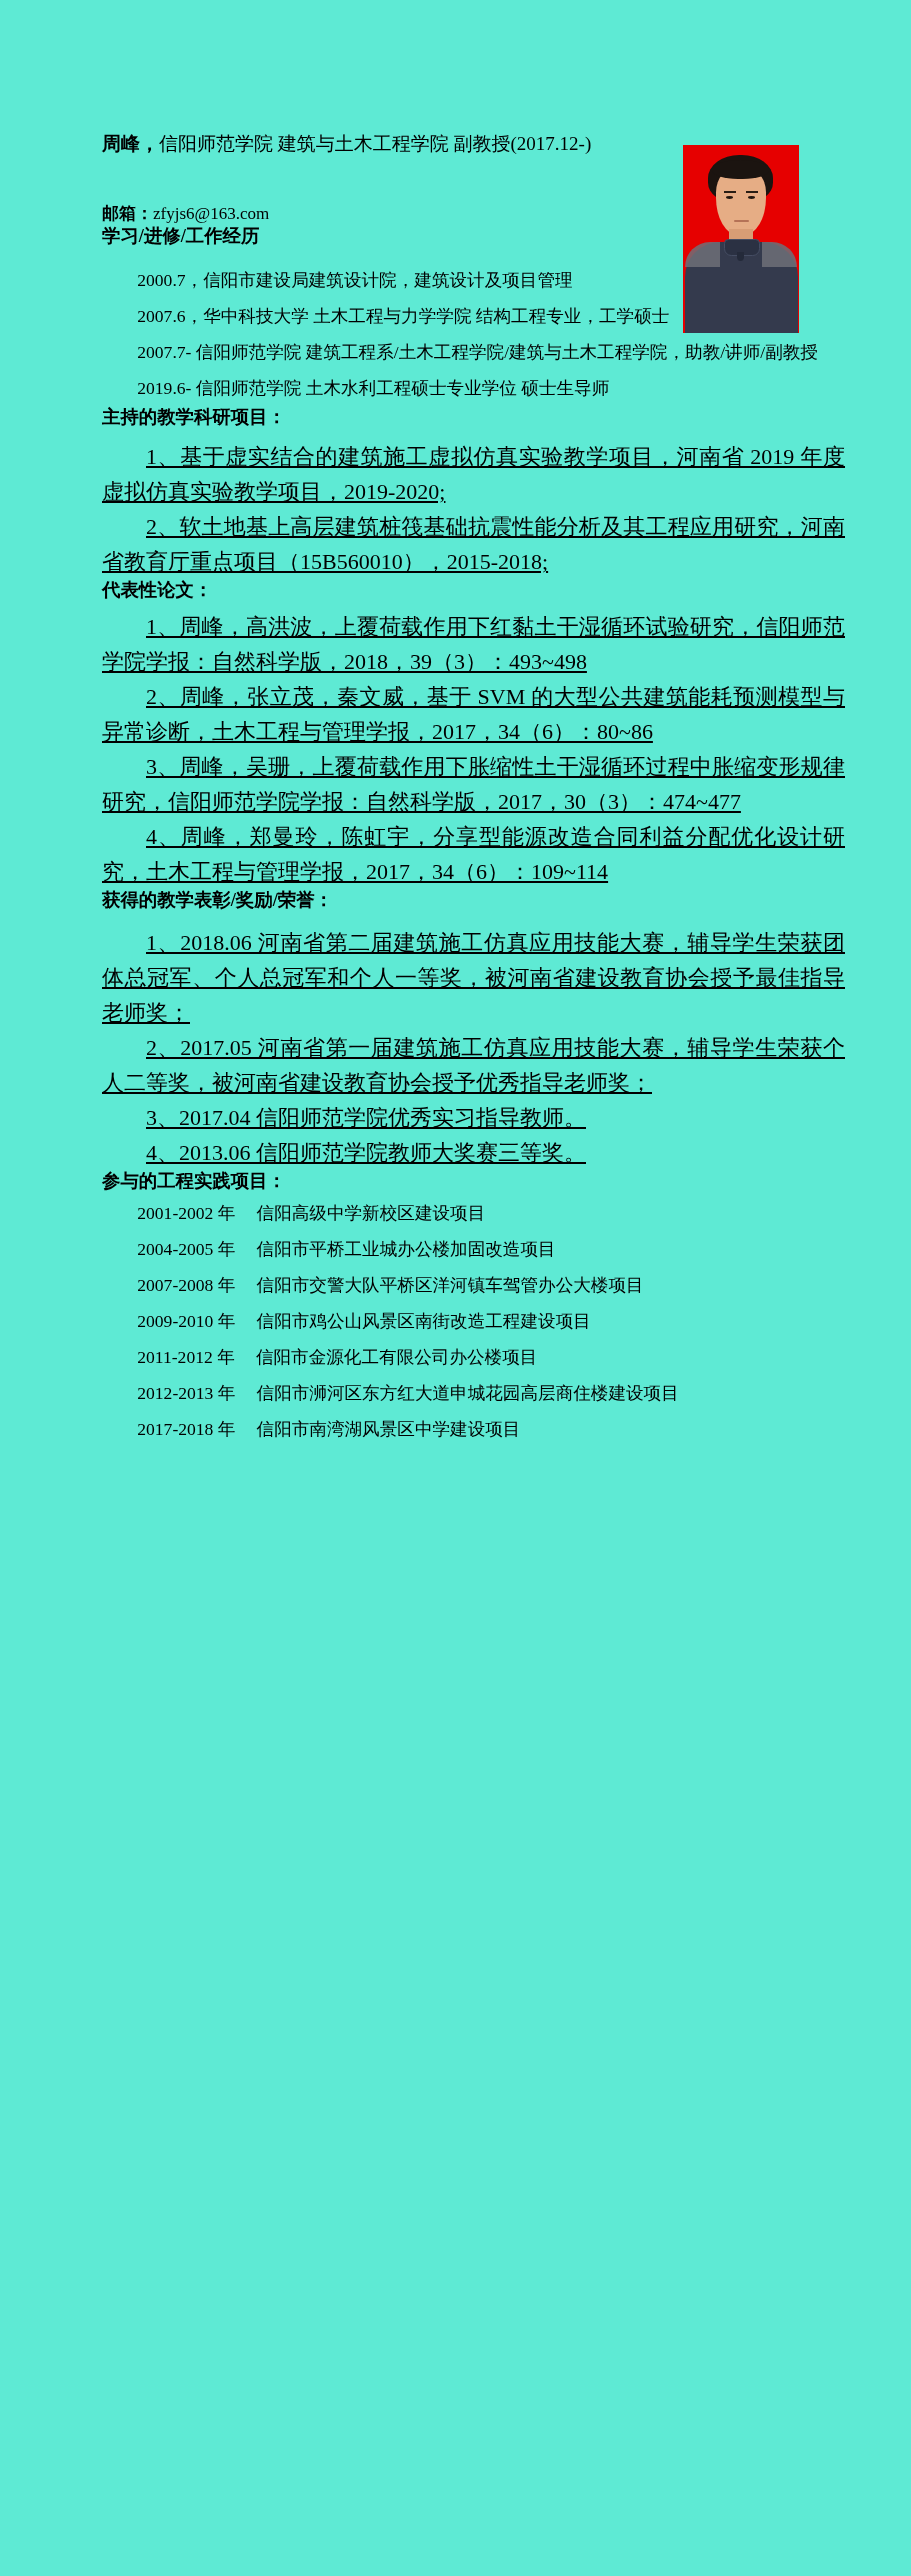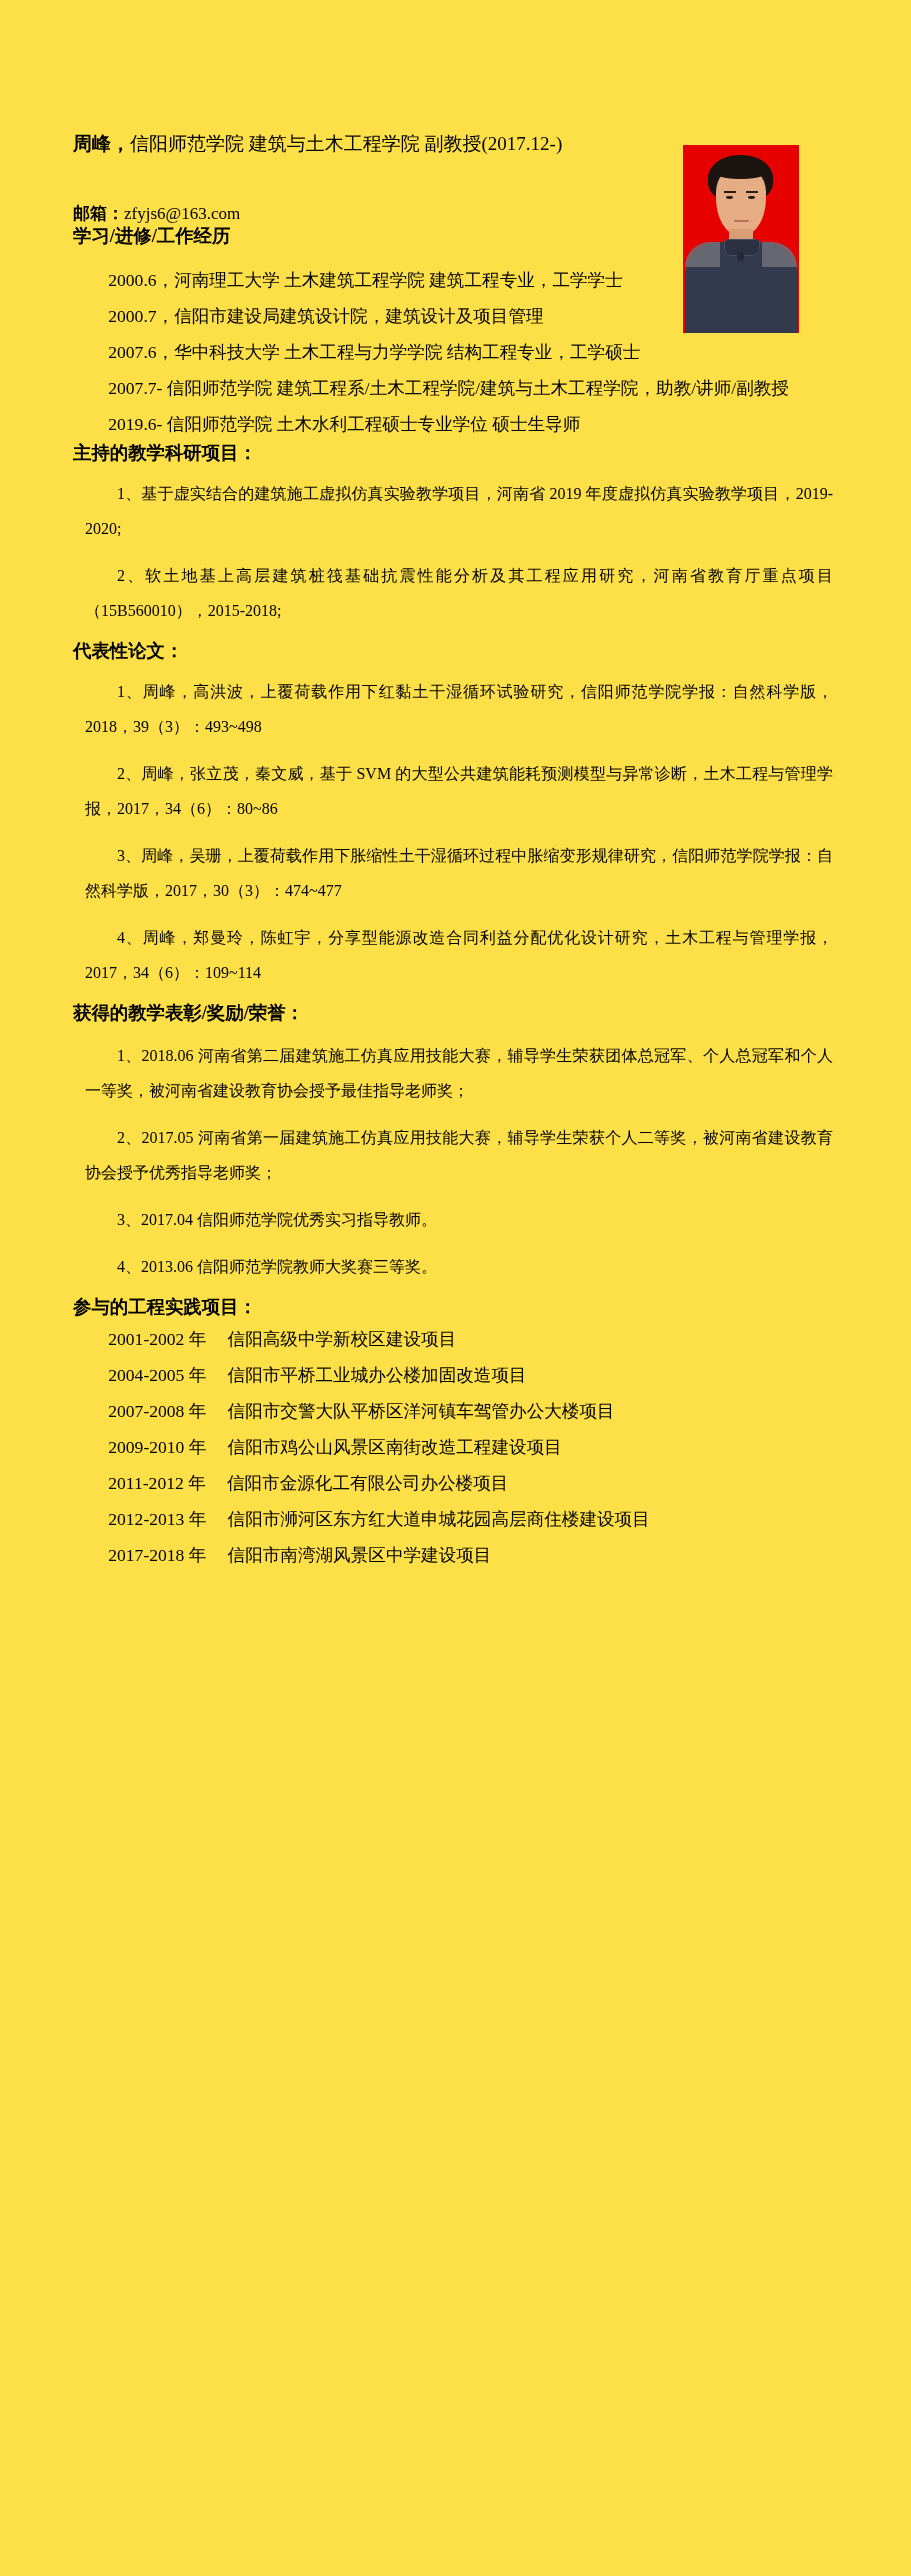--- a/index.html
+++ b/index.html
@@ -1,36 +1,36 @@
 <!DOCTYPE html>
 <html style="font-size:11.8px"><head>
 <meta charset="utf-8">
 <style>
   html,body{margin:0;padding:0;background:#ffffff;}
   .page{
     position:relative;
     width:911px;
     min-height:2576px;
-    background:#fde047;
+    background:#5eead4;
     box-sizing:border-box;
-    padding:132px 66px 0 73px;
+    padding:132px 66px 0 102px;
     font-family:"Liberation Serif","DejaVu Serif",serif;
     color:#000000;
     overflow:hidden;
   }
   .title{margin:0;font-size:19px;line-height:23.5px;}
   .b{font-weight:bold;}
   .email-line{margin:46px 0 0 0;font-size:17px;line-height:23.5px;}
   h2.sec{margin:0;font-size:18.4px;line-height:22px;font-weight:bold;}
   .sec-exp{margin-top:40px;}
   .exp-list{margin-top:14.7px;}
   .exp-list p{margin:0;font-size:17.6px;line-height:36px;text-indent:2em;white-space:nowrap;}
   .sec-research{margin-top:30px;}
   .research-list{margin-top:11.8px;}
-  .para{margin:12px;font-size:16px;line-height:35px;text-indent:2em;text-align:justify;}
+  .para{margin:0;font-size:22px;line-height:35px;text-indent:2em;text-align:justify;text-decoration:underline;}
   .sec-papers{margin-top:35px;}
   .papers-list{margin-top:7.3px;}
   .sec-awards{margin-top:257px;}
   .awards-list{margin-top:14.7px;}
   .sec-practice{margin-top:33px;}
   .practice-list{margin-top:3px;}
   .practice-list p{margin:0;font-size:17.6px;line-height:36px;text-indent:2em;white-space:nowrap;}
   .practice-list .name{margin-left:1.2em;}
 
   
@@ -75,21 +75,20 @@
     <div class="p-collar"></div>
     <div class="p-notch"></div>
   </div>
 
   <p class="title"><span class="b">周峰，</span><span>信阳师范学院 建筑与土木工程学院 副教授(2017.12-)</span></p>
 
   <p class="email-line"><span class="b">邮箱：</span><span>zfyjs6@163.com</span></p>
 
   <h2 class="sec sec-exp">学习/进修/工作经历</h2>
   <div class="exp-list">
-    <p>2000.6，河南理工大学 土木建筑工程学院 建筑工程专业，工学学士</p>
     <p>2000.7，信阳市建设局建筑设计院，建筑设计及项目管理</p>
     <p>2007.6，华中科技大学 土木工程与力学学院 结构工程专业，工学硕士</p>
     <p>2007.7- 信阳师范学院 建筑工程系/土木工程学院/建筑与土木工程学院，助教/讲师/副教授</p>
     <p>2019.6- 信阳师范学院 土木水利工程硕士专业学位 硕士生导师</p>
   </div>
 
   <h2 class="sec sec-research">主持的教学科研项目：</h2>
   <div class="research-list">
     <p class="para">1、基于虚实结合的建筑施工虚拟仿真实验教学项目，河南省 2019 年度虚拟仿真实验教学项目，2019-2020;</p>
     <p class="para">2、软土地基上高层建筑桩筏基础抗震性能分析及其工程应用研究，河南省教育厅重点项目（15B560010），2015-2018;</p>

